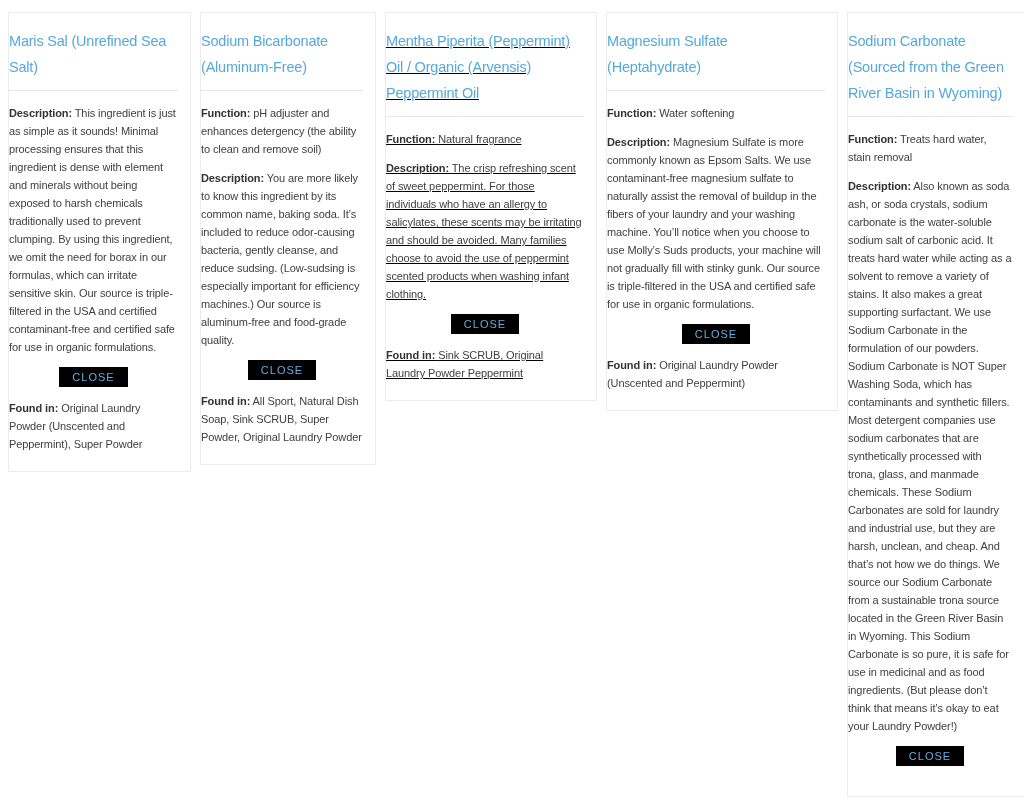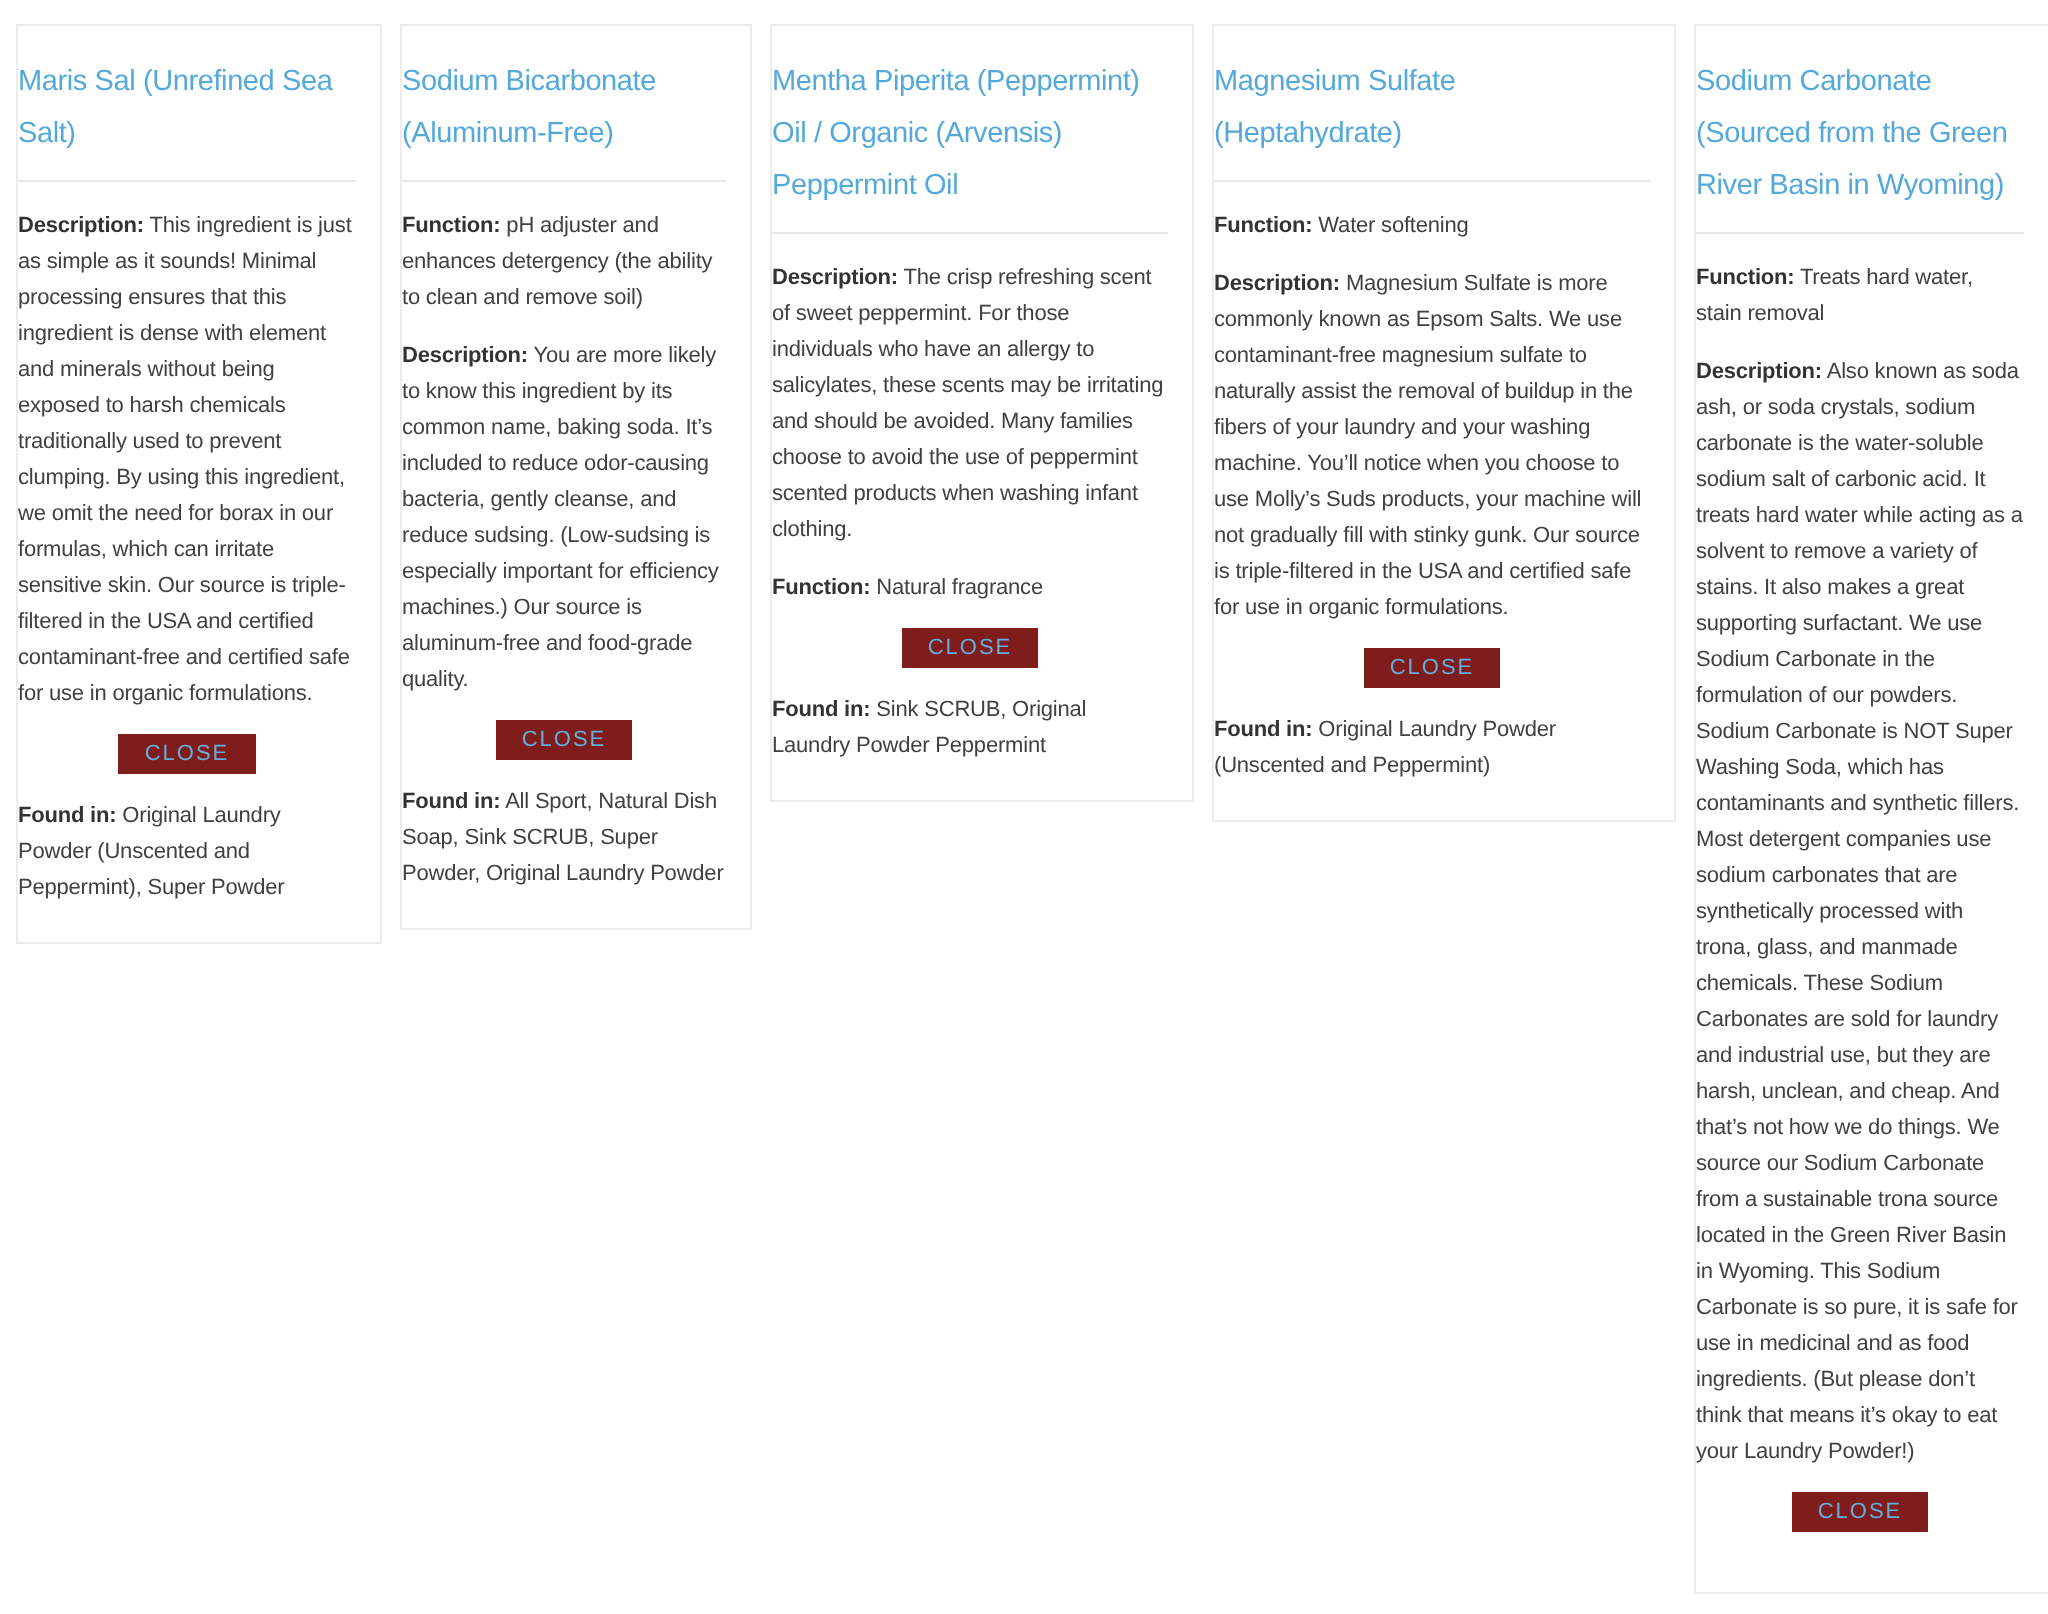--- a/index.html
+++ b/index.html
@@ -42,33 +42,33 @@
     margin-bottom: 11px;
   }
   .para b {
     color: #333333;
     font-weight: 700;
   }
   .para.found-in { margin-bottom: 0; }
   .close-btn {
     display: block;
     margin: 2px auto 12px auto;
-    background: #7f1d1d;
+    background: #000000;
     color: #64aede;
     border: none;
     font-family: "Liberation Sans", sans-serif;
     font-size: 11px;
     letter-spacing: 1px;
     padding: 4px 13px;
     cursor: pointer;
   }
   
   .card.c0 { width: 183px; }
   .card.c1 { width: 176px; }
-  .card.c2 { width: 212px; }
+  .card.c2 { width: 212px; text-decoration: underline; }
   .card.c3 { width: 232px; }
   .card.c4 { width: 178px; }
 </style>
 </head>
 <body>
 
 <div class="cards-row">
 
   <div class="card c0">
     <h3 class="card-title">Maris Sal (Unrefined Sea Salt)</h3>
@@ -83,22 +83,22 @@
     <div class="divider"></div>
     <p class="para"><b>Function:</b> <span>pH adjuster and enhances detergency (the ability to clean and remove soil)</span></p>
     <p class="para"><b>Description:</b> <span>You are more likely to know this ingredient by its common name, baking soda. It’s included to reduce odor-causing bacteria, gently cleanse, and reduce sudsing. (Low-sudsing is especially important for efficiency machines.) Our source is aluminum-free and food-grade quality.</span></p>
     <button class="close-btn">CLOSE</button>
     <p class="para found-in"><b>Found in:</b> <span>All Sport, Natural Dish Soap, Sink SCRUB, Super Powder, Original Laundry Powder</span></p>
   </div>
 
   <div class="card c2">
     <h3 class="card-title">Mentha Piperita (Peppermint) Oil / Organic (Arvensis) Peppermint Oil</h3>
     <div class="divider"></div>
+    <p class="para"><b>Function:</b> <span>Natural fragrance</span></p>
     <p class="para"><b>Description:</b> <span>The crisp refreshing scent of sweet peppermint. For those individuals who have an allergy to salicylates, these scents may be irritating and should be avoided. Many families choose to avoid the use of peppermint scented products when washing infant clothing.</span></p>
-    <p class="para"><b>Function:</b> <span>Natural fragrance</span></p>
     <button class="close-btn">CLOSE</button>
     <p class="para found-in"><b>Found in:</b> <span>Sink SCRUB, Original Laundry Powder Peppermint</span></p>
   </div>
 
   <div class="card c3">
     <h3 class="card-title">Magnesium Sulfate (Heptahydrate)</h3>
     <div class="divider"></div>
     <p class="para"><b>Function:</b> <span>Water softening</span></p>
     <p class="para"><b>Description:</b> <span>Magnesium Sulfate is more commonly known as Epsom Salts. We use contaminant-free magnesium sulfate to naturally assist the removal of buildup in the fibers of your laundry and your washing machine. You’ll notice when you choose to use Molly’s Suds products, your machine will not gradually fill with stinky gunk. Our source is triple-filtered in the USA and certified safe for use in organic formulations.</span></p>
     <button class="close-btn">CLOSE</button>

